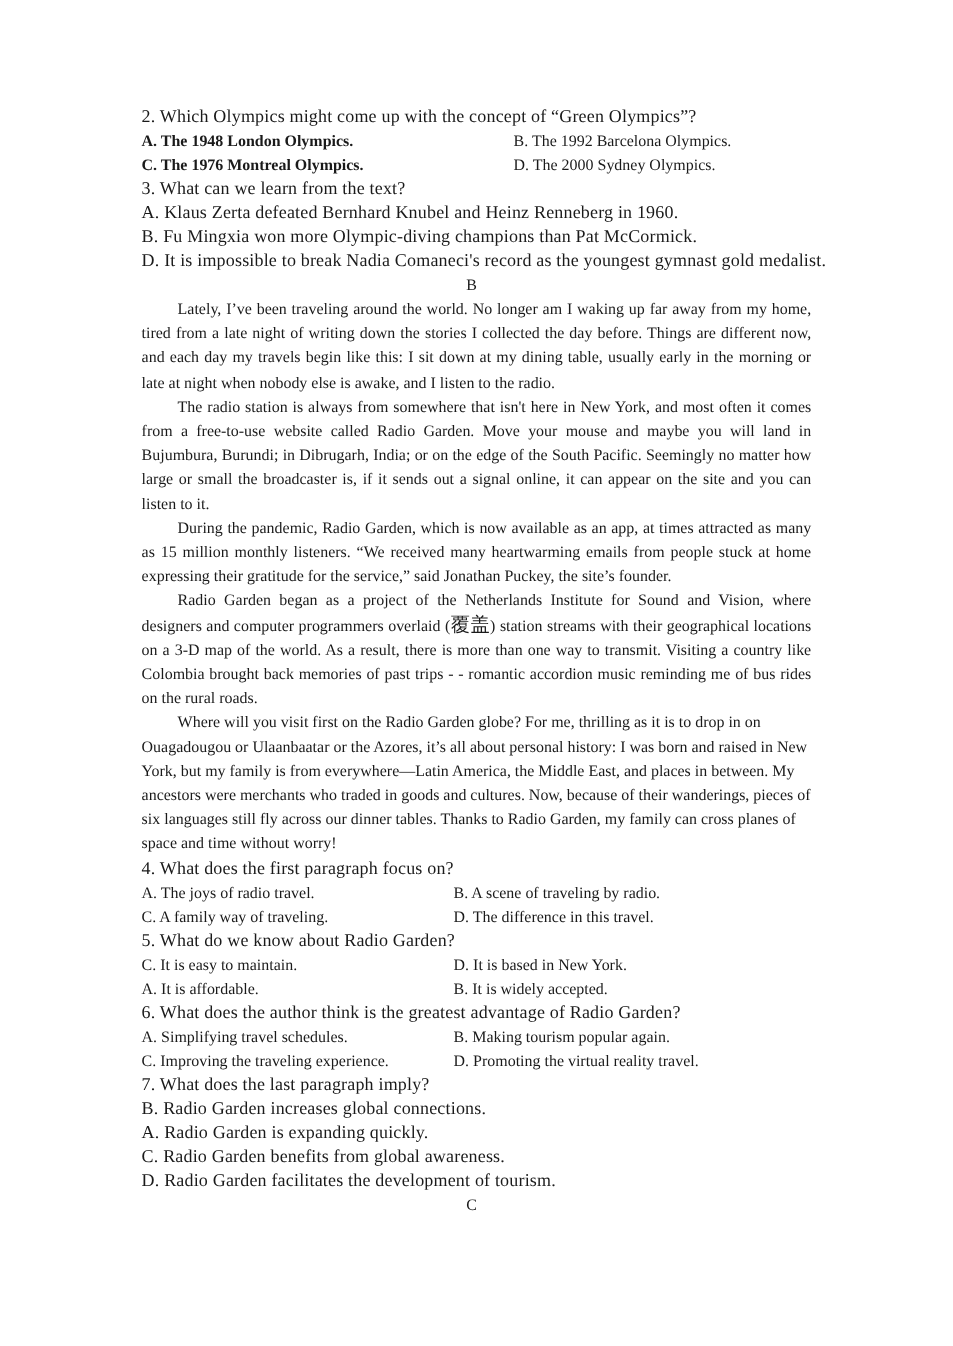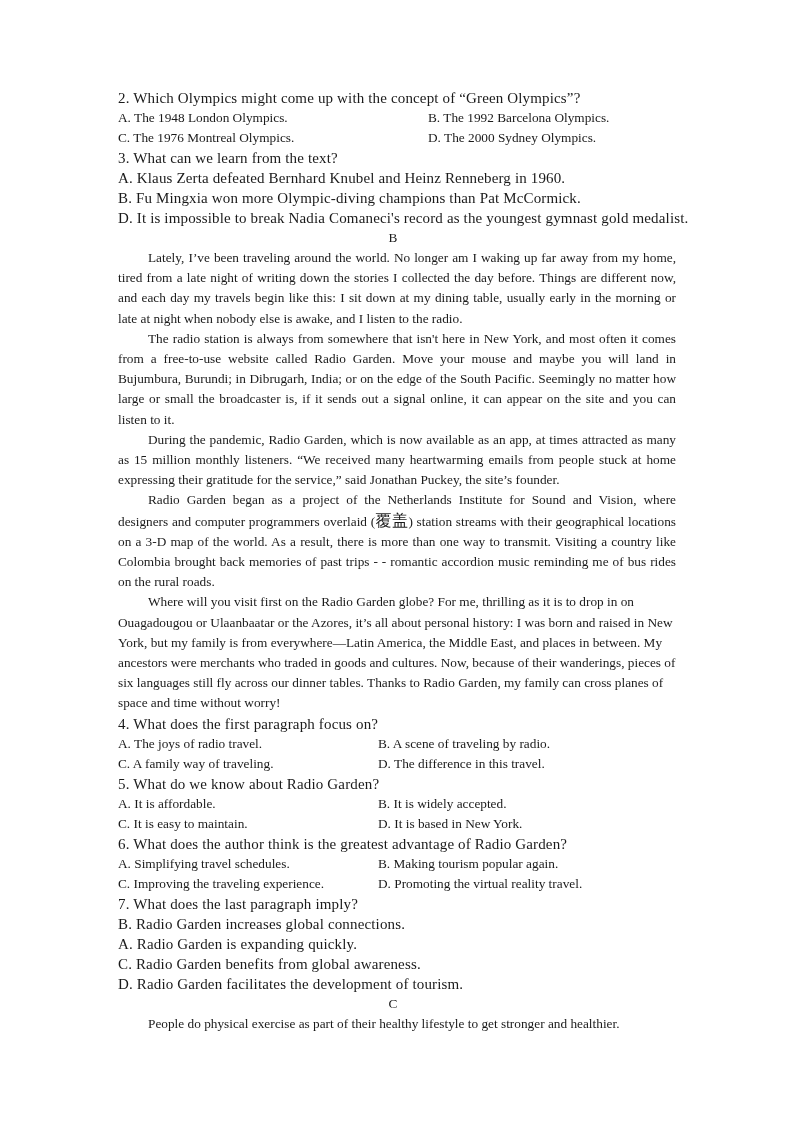--- a/index.html
+++ b/index.html
@@ -29,21 +29,21 @@
     letter-spacing: 0.01em;
   }
   
   .opt-row {
     display: flex;
     font-size: 13.3px;
     line-height: 20px;
     white-space: nowrap;
   }
   .opt-row .col-a { flex: 0 0 auto; }
-  .opt-row.wide .col-a { width: 310px; }
+  .opt-row.wide .col-a { width: 310px; font-weight: bold; }
   .opt-row.narrow .col-a { width: 260px; }
   .opt-row .col-b { flex: 0 0 auto; }
 
   
   .para {
     font-size: 13.3px;
     line-height: 20.2px;
     text-align: justify;
     text-justify: inter-word;
     text-indent: 30px;
@@ -92,40 +92,39 @@
     <span class="col-a">A. The joys of radio travel.</span>
     <span class="col-b">B. A scene of traveling by radio.</span>
   </div>
   <div class="opt-row narrow">
     <span class="col-a">C. A family way of traveling.</span>
     <span class="col-b">D. The difference in this travel.</span>
   </div>
 
   <div class="line">5. What do we know about Radio Garden?</div>
   <div class="opt-row narrow">
+    <span class="col-a">C. It is easy to maintain.</span>
+    <span class="col-b">D. It is based in New York.</span>
+  </div>
+  <div class="opt-row narrow">
     <span class="col-a">A. It is affordable.</span>
     <span class="col-b">B. It is widely accepted.</span>
-  </div>
-  <div class="opt-row narrow">
-    <span class="col-a">C. It is easy to maintain.</span>
-    <span class="col-b">D. It is based in New York.</span>
   </div>
 
   <div class="line">6. What does the author think is the greatest advantage of Radio Garden?</div>
   <div class="opt-row narrow">
     <span class="col-a">A. Simplifying travel schedules.</span>
     <span class="col-b">B. Making tourism popular again.</span>
   </div>
   <div class="opt-row narrow">
     <span class="col-a">C. Improving the traveling experience.</span>
     <span class="col-b">D. Promoting the virtual reality travel.</span>
   </div>
 
   <div class="line">7. What does the last paragraph imply?</div>
   <div class="line">B. Radio Garden increases global connections.</div>
   <div class="line">A. Radio Garden is expanding quickly.</div>
   <div class="line">C. Radio Garden benefits from global awareness.</div>
   <div class="line">D. Radio Garden facilitates the development of tourism.</div>
 
   <div class="section-letter">C</div>
-  <p class="para last-flush">People do physical exercise as part of their healthy lifestyle to get stronger and healthier.</p>
 
 </div>
 
 </body></html>

